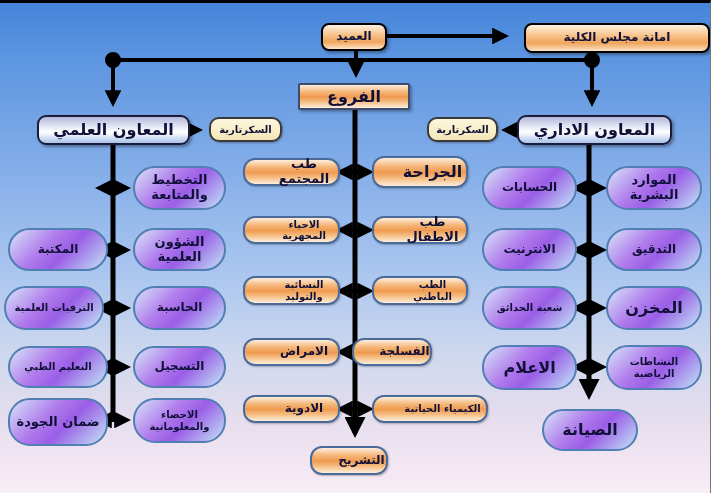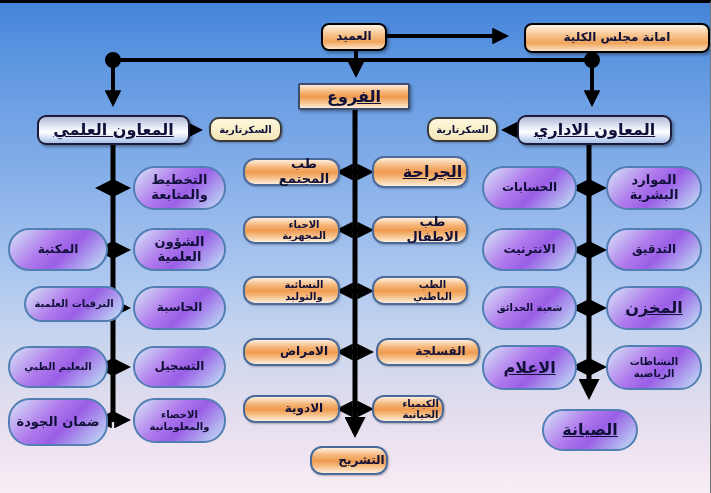--- a/index.html
+++ b/index.html
@@ -49,21 +49,21 @@
   .oval{
     background:linear-gradient(135deg,#d6e5f8 0%,#b07bec 38%,#9a5ee6 58%,#c2e6f6 100%);
     border:2px solid #517fb4;border-radius:22px;
   }
   .dept{
     background:linear-gradient(180deg,#fdeedd 0%,#f5b678 30%,#ef9a50 52%,#f5bc80 72%,#fdeedd 100%);
     border:2px solid #4a6a9a;border-radius:12px;
     box-shadow:1px 1px 2px rgba(0,0,0,0.25);
     padding-left:28px;
   }
-  .fs-xl{font-size:16px;text-decoration:underline;}
+  .fs-xl{font-size:16px;}
   .fs-lg{font-size:12px;}
   .fs-md{font-size:13px;}
   .fs-sm{font-size:10px;}
   .fs-xs{font-size:10px;}
 </style>
 </head>
 <body>
 
 <div id="stage">
 
@@ -117,21 +117,21 @@
   <div class="node topbox fs-lg" style="left:321px;top:20px;width:66px;height:28px">العميد</div>
   <div class="node topbox fs-lg" style="left:524px;top:20px;width:186px;height:30px">امانة مجلس الكلية</div>
   <div class="node branch fs-xl" style="left:298px;top:80px;width:112px;height:27px">الفروع</div>
 
   <div class="node asst fs-xl" style="left:37px;top:112px;width:153px;height:30px">المعاون العلمي</div>
   <div class="node secr fs-sm" style="left:209px;top:114px;width:73px;height:25px">السكرتارية</div>
   <div class="node asst fs-xl" style="left:517px;top:112px;width:155px;height:30px">المعاون الاداري</div>
   <div class="node secr fs-sm" style="left:427px;top:114px;width:71px;height:25px">السكرتارية</div>
 
   <div class="node oval fs-lg" style="left:8px;top:225px;width:100px;height:43px">المكتبة</div>
-  <div class="node oval fs-sm" style="left:24px;top:283px;width:100px;height:36px">الترقيات العلمية</div>
+  <div class="node oval fs-sm" style="left:4px;top:283px;width:100px;height:44px">الترقيات العلمية</div>
   <div class="node oval fs-sm" style="left:8px;top:343px;width:100px;height:42px">التعليم الطبي</div>
   <div class="node oval fs-md" style="left:8px;top:395px;width:100px;height:48px">ضمان الجودة</div>
 
   <div class="node oval fs-md" style="left:133px;top:163px;width:93px;height:44px">التخطيط والمتابعة</div>
   <div class="node oval fs-md" style="left:133px;top:225px;width:93px;height:43px">الشؤون العلمية</div>
   <div class="node oval fs-lg" style="left:133px;top:283px;width:93px;height:44px">الحاسبة</div>
   <div class="node oval fs-lg" style="left:133px;top:343px;width:93px;height:42px">التسجيل</div>
   <div class="node oval fs-sm" style="left:133px;top:395px;width:93px;height:45px">الاحصاء والمعلوماتية</div>
 
   <div class="node oval fs-lg" style="left:482px;top:163px;width:95px;height:44px">الحسابات</div>
@@ -148,18 +148,18 @@
 
   <div class="node dept fs-md" style="left:243px;top:155px;width:97px;height:28px">طب المجتمع</div>
   <div class="node dept fs-xs" style="left:243px;top:213px;width:97px;height:28px">الاحياء المجهرية</div>
   <div class="node dept fs-xs" style="left:243px;top:273px;width:97px;height:29px">النسائية والتوليد</div>
   <div class="node dept fs-lg" style="left:243px;top:335px;width:97px;height:28px">الامراض</div>
   <div class="node dept fs-lg" style="left:243px;top:392px;width:97px;height:28px">الادوية</div>
 
   <div class="node dept fs-xl" style="left:372px;top:153px;width:96px;height:32px">الجراحة</div>
   <div class="node dept fs-md" style="left:372px;top:213px;width:96px;height:28px">طب الاطفال</div>
   <div class="node dept fs-sm" style="left:372px;top:273px;width:96px;height:29px">الطب الباطني</div>
-  <div class="node dept fs-lg" style="left:376px;top:335px;width:104px;height:28px">الفسلجة</div>
-  <div class="node dept fs-xs" style="left:372px;top:392px;width:72px;height:28px">الكيمياء الحياتية</div>
+  <div class="node dept fs-lg" style="left:352px;top:335px;width:80px;height:28px">الفسلجة</div>
+  <div class="node dept fs-xs" style="left:372px;top:392px;width:116px;height:28px">الكيمياء الحياتية</div>
 
   <div class="node dept fs-lg" style="left:310px;top:443px;width:78px;height:29px">التشريح</div>
 
 </div>
 
 </body></html>

